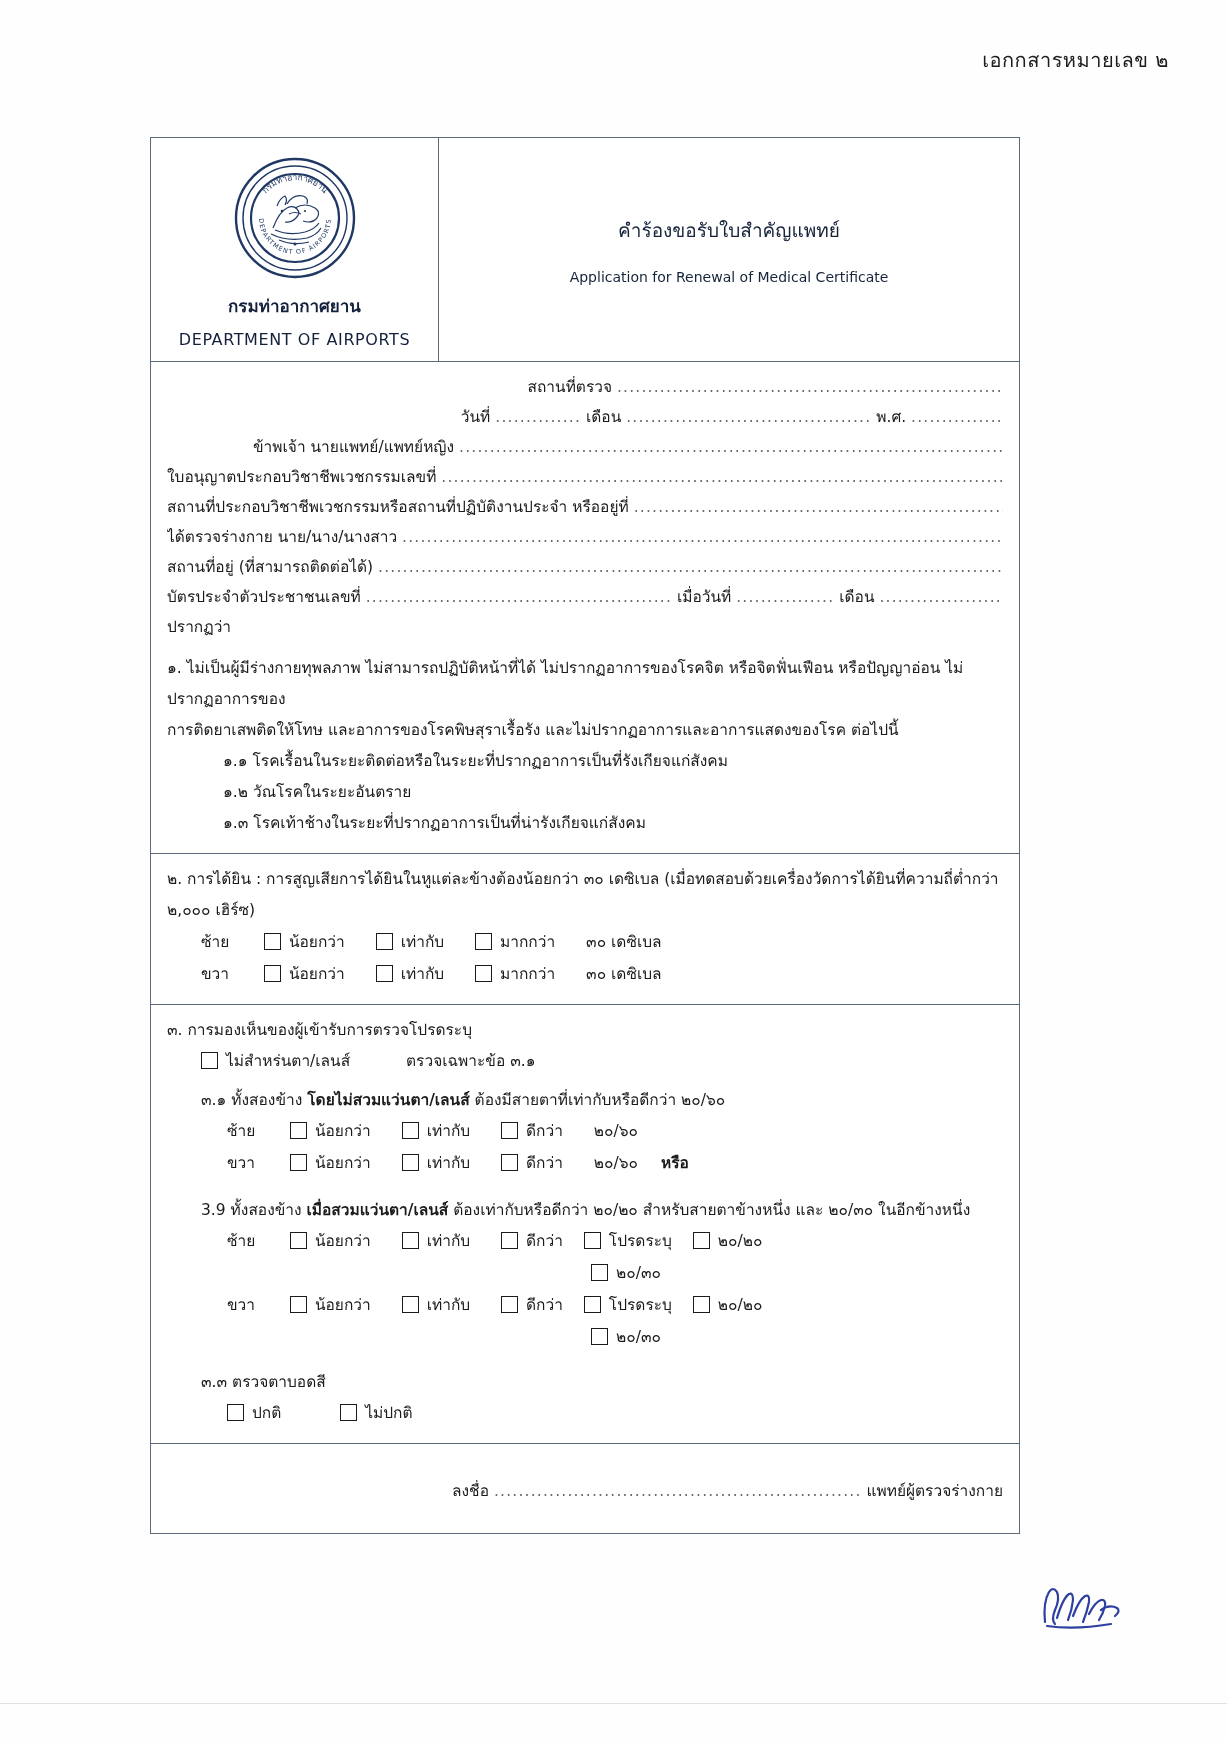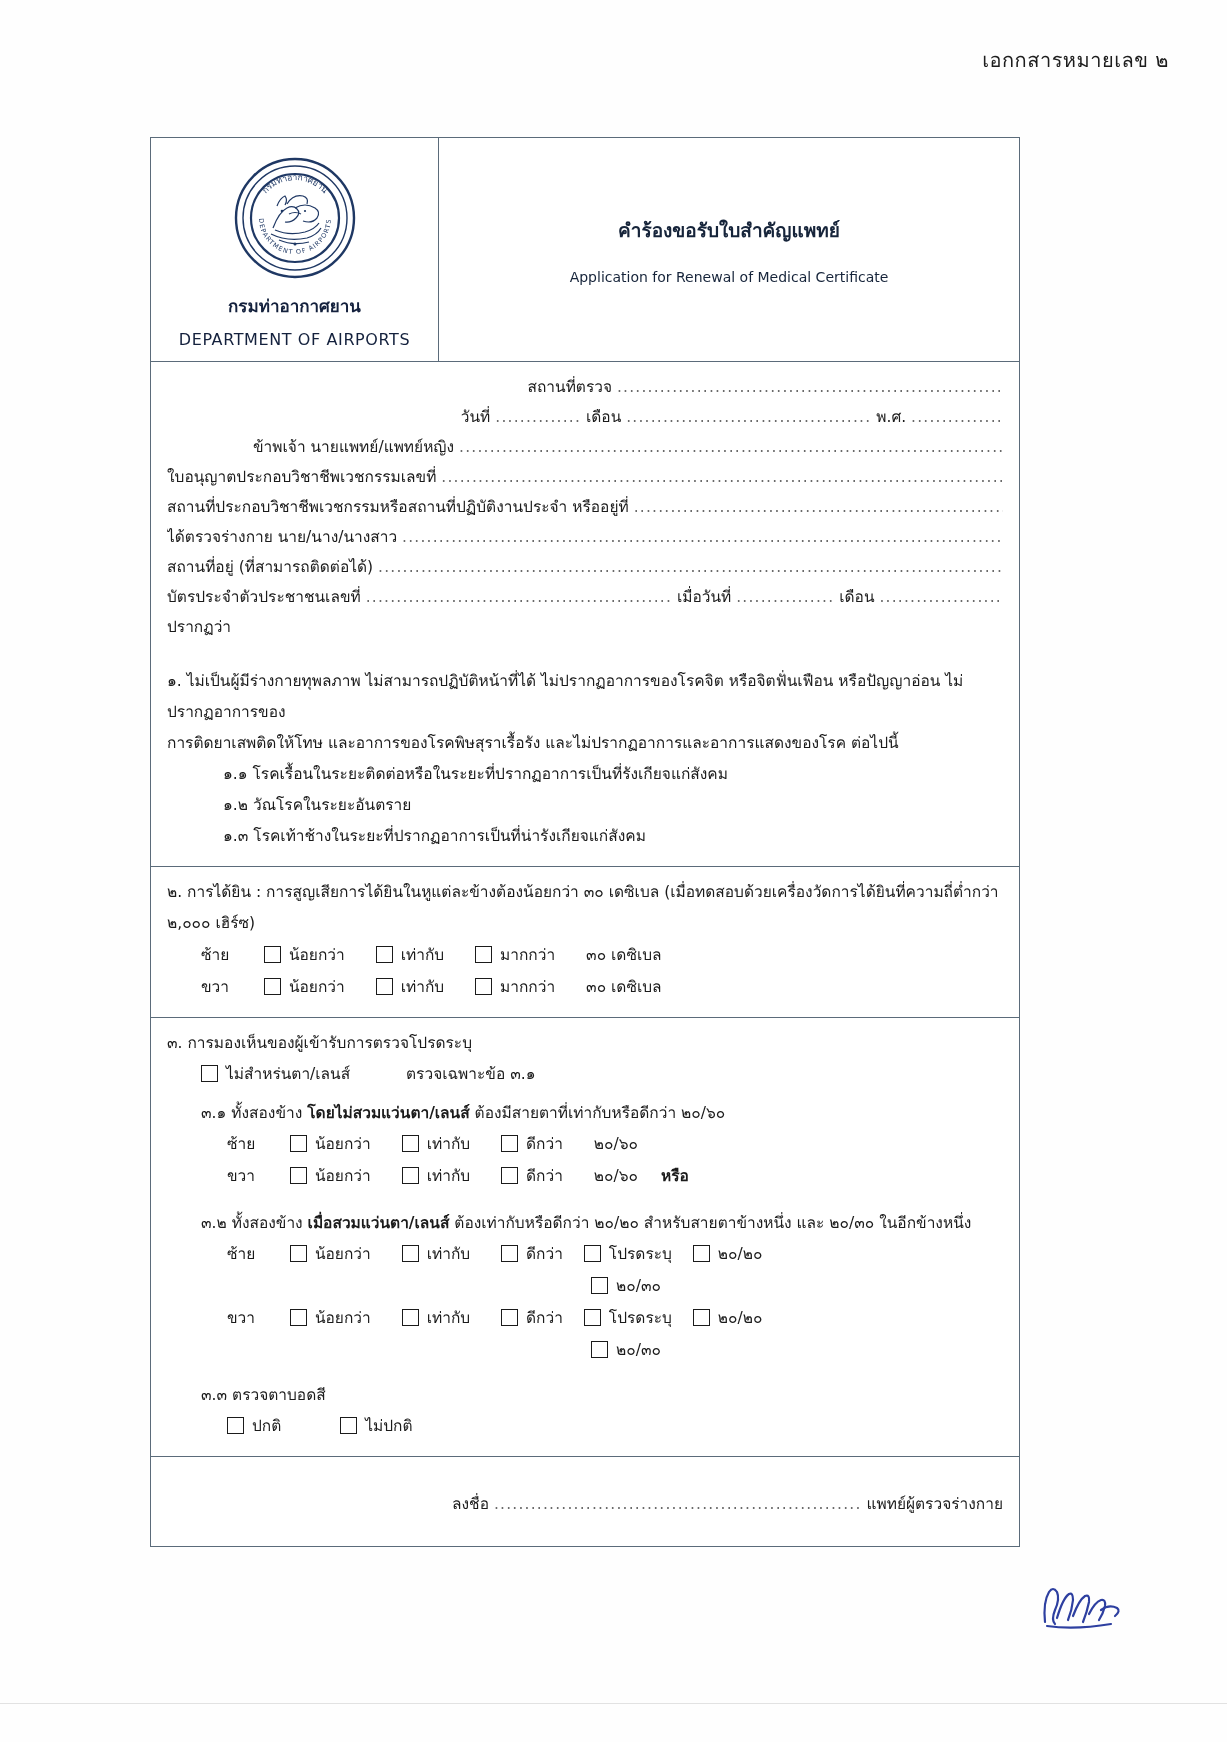--- a/index.html
+++ b/index.html
@@ -52,21 +52,21 @@
   .hdr-right {
     flex: 1;
     display: flex;
     flex-direction: column;
     align-items: center;
     justify-content: center;
     padding: 30px 14px;
   }
   .title-th {
     font-size: 19px;
-    font-weight: bold;
+    font-weight: normal;
     color: #16243a;
     margin-bottom: 24px;
   }
   .title-en {
     font-size: 14px;
     color: #16243a;
   }
   .dept-th {
     font-size: 17px;
     font-weight: bold;
@@ -259,21 +259,21 @@
         <span>เมื่อวันที่</span>
         <span class="dots">................</span>
         <span>เดือน</span>
         <span class="dots">...........................................</span>
         
         
       </div>
 
       <div class="ln">ปรากฏว่า</div>
 
-      <div class="para" style="margin-top:24px">
+      <div class="para" style="margin-top:11px">
         <span>๑.</span>
         <span>ไม่เป็นผู้มีร่างกายทุพลภาพ ไม่สามารถปฏิบัติหน้าที่ได้ ไม่ปรากฏอาการของโรคจิต หรือจิตฟั่นเฟือน หรือปัญญาอ่อน ไม่ปรากฏอาการของ</span>
       </div>
       <div class="para">การติดยาเสพติดให้โทษ และอาการของโรคพิษสุราเรื้อรัง และไม่ปรากฏอาการและอาการแสดงของโรค ต่อไปนี้</div>
 
       <div class="sub">
         <span>๑.๑</span>
         <span>โรคเรื้อนในระยะติดต่อหรือในระยะที่ปรากฏอาการเป็นที่รังเกียจแก่สังคม</span>
       </div>
       <div class="sub">
@@ -355,21 +355,21 @@
           <span class="cb"></span><span>เท่ากับ</span>
         </span>
         <span class="opt">
           <span class="cb"></span><span>ดีกว่า</span>
         </span>
         <span>๒๐/๖๐</span>
         <span class="b" style="margin-left:18px">หรือ</span>
       </div>
 
       <div class="sec3-head pad-l" style="margin-top:16px">
-        <span>๓.๒</span>
+        <span>3.9</span>
         <span>ทั้งสองข้าง </span><span class="b">เมื่อสวมแว่นตา/เลนส์</span><span> ต้องเท่ากับหรือดีกว่า ๒๐/๒๐ สำหรับสายตาข้างหนึ่ง และ ๒๐/๓๐ ในอีกข้างหนึ่ง</span>
       </div>
 
       <div class="row pad-l2" style="margin-top:0">
         <span class="side">ซ้าย</span>
         <span class="opt">
           <span class="cb"></span><span>น้อยกว่า</span>
         </span>
         <span class="opt">
           <span class="cb"></span><span>เท่ากับ</span>

